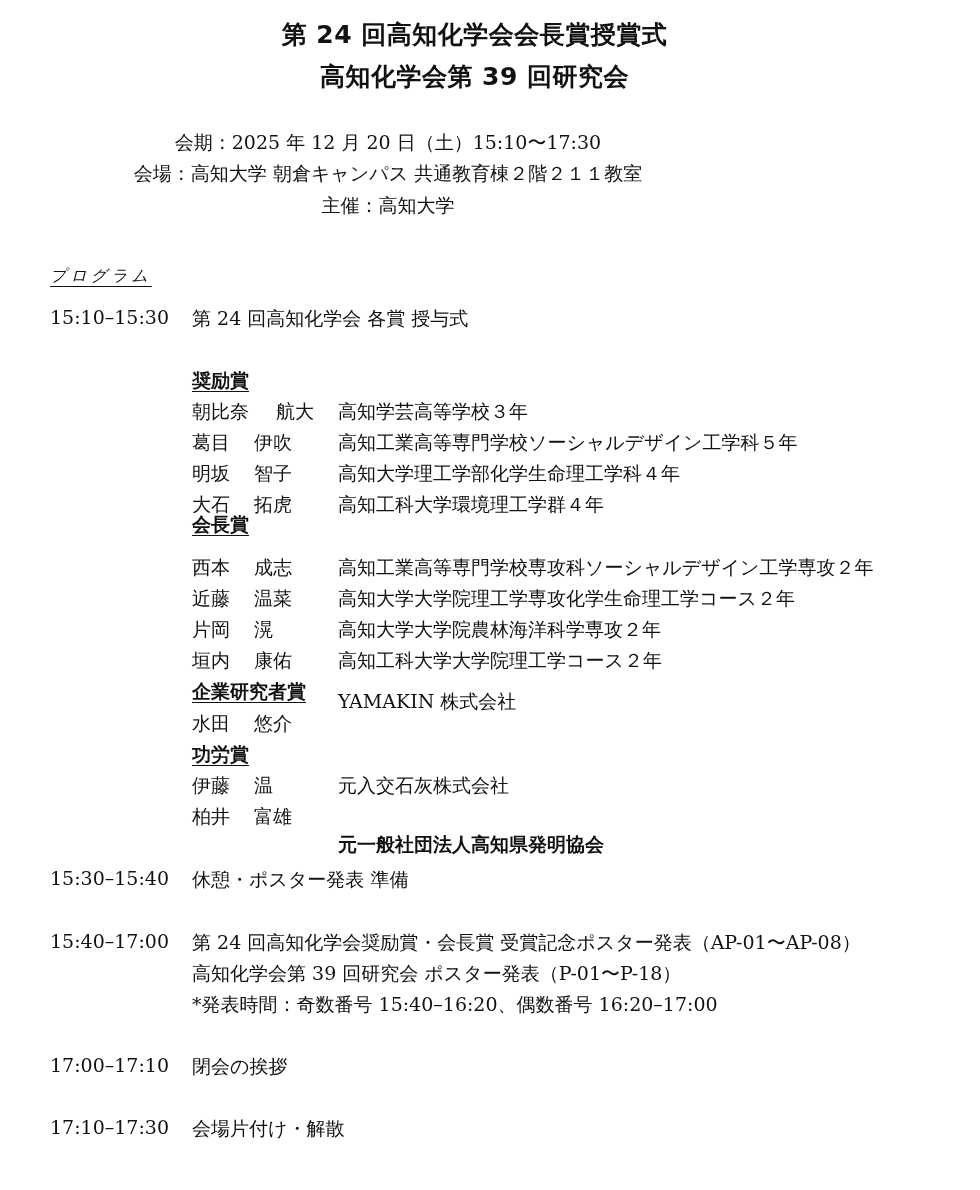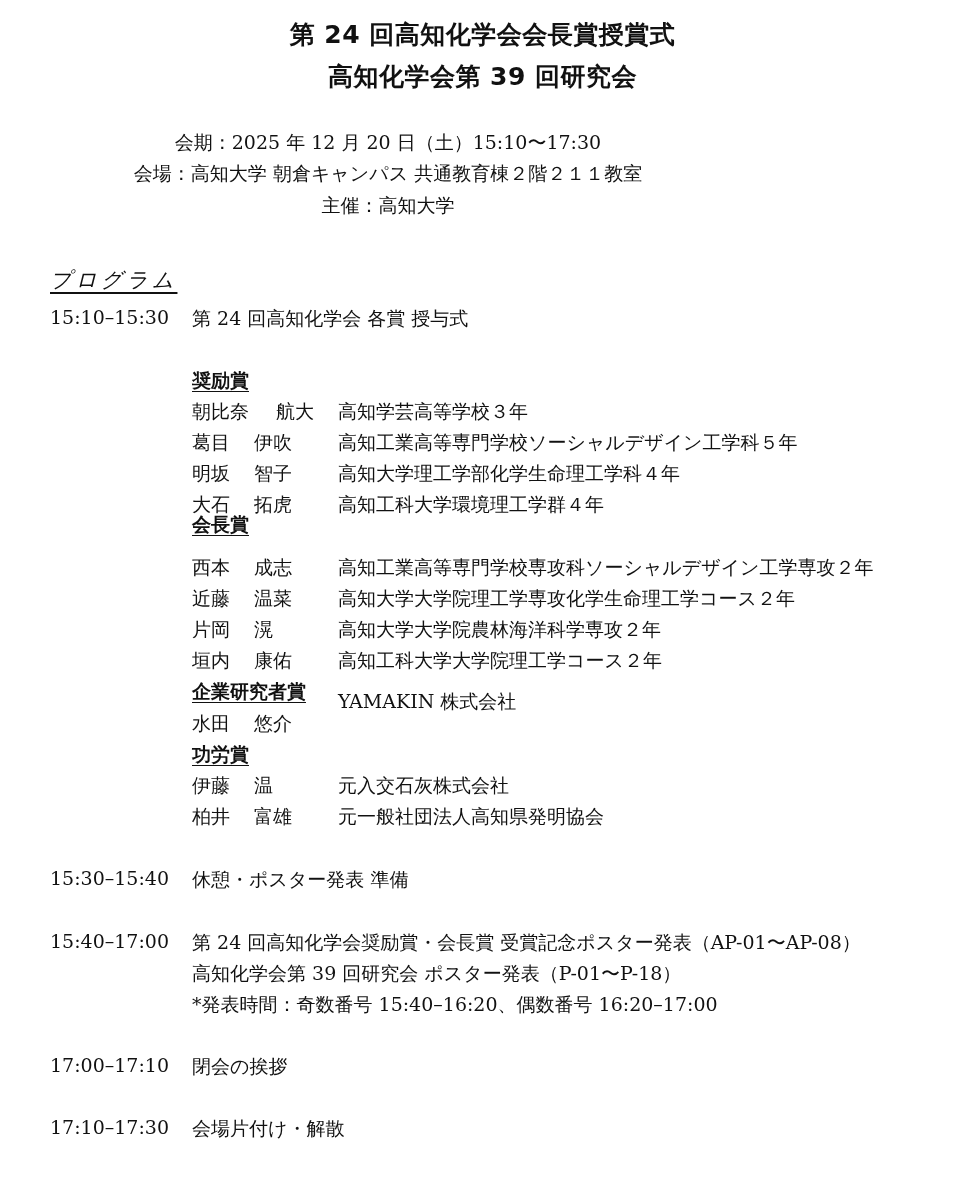--- a/index.html
+++ b/index.html
@@ -3,36 +3,36 @@
 <meta charset="utf-8">
 <style>
   html, body { margin: 0; padding: 0; background: #ffffff; }
   body {
     width: 980px; height: 1190px; overflow: hidden;
     color: #111111;
     font-family: "DejaVu Serif", "Liberation Serif", serif;
     position: relative;
   }
   .title {
-    position: absolute; left: 16px; width: 933px; text-align: center;
+    position: absolute; left: 8px; width: 933px; text-align: center;
     font-family: "DejaVu Sans", "Liberation Sans", sans-serif;
     font-size: 25px; font-weight: bold; letter-spacing: 0.5px;
   }
   .t1 { top: 18px; }
   .t2 { top: 60px; }
   .meta {
     position: absolute; left: 0; width: 776px; text-align: center;
     font-size: 19px;
   }
   .m1 { top: 130px; }
   .m2 { top: 161px; }
   .m3 { top: 193px; }
   .prog-heading {
     position: absolute; left: 50px; top: 266px;
-    font-size: 21px; font-style: italic;
+    font-size: 16px; font-style: italic;
     text-decoration: underline; text-underline-offset: 5px;
     letter-spacing: 4px;
   }
   .row { position: absolute; font-size: 19px; white-space: nowrap; }
   .time { left: 50px; }
   .desc { left: 192px; }
   .award-head {
     position: absolute; left: 192px; font-size: 19px; font-weight: bold;
     text-decoration: underline; text-underline-offset: 4px;
   }
@@ -115,21 +115,21 @@
   <div class="award-head" style="top:742px;">功労賞</div>
   <div class="aw-name" style="top:773px;">
       <span class="first">伊藤</span>
       <span class="given">温</span>
     </div>
   <div class="aw-aff" style="top:773px;">元入交石灰株式会社</div>
   <div class="aw-name" style="top:804px;">
       <span class="first">柏井</span>
       <span class="given">富雄</span>
     </div>
-  <div class="aw-aff" style="top:804px;">元一般社団法人高知県発明協会</div>
+  <div class="aw-aff" style="top:832px;font-weight:bold;">元一般社団法人高知県発明協会</div>
 </div>
 
 <div class="row time" style="top:867px;">15:30–15:40</div>
 <div class="row desc" style="top:867px;">休憩・ポスター発表  準備</div>
 
 <div class="row time" style="top:930px;">15:40–17:00</div>
 <div class="row desc" style="top:930px;">第 24 回高知化学会奨励賞・会長賞  受賞記念ポスター発表（AP-01〜AP-08）</div>
 <div class="row desc" style="top:961px;">高知化学会第 39 回研究会  ポスター発表（P-01〜P-18）</div>
 <div class="row desc" style="top:992px;">*発表時間：奇数番号  15:40–16:20、偶数番号  16:20–17:00</div>
 

